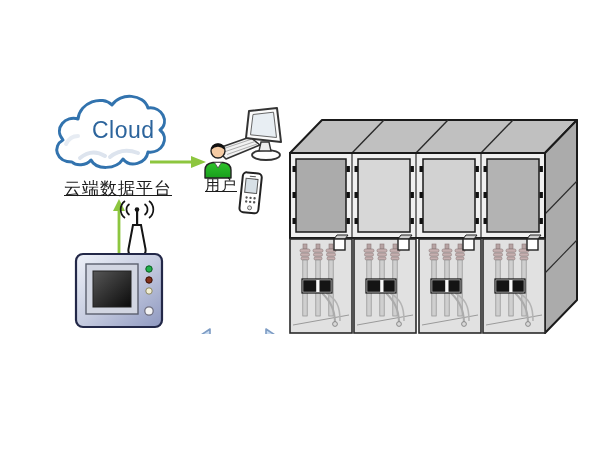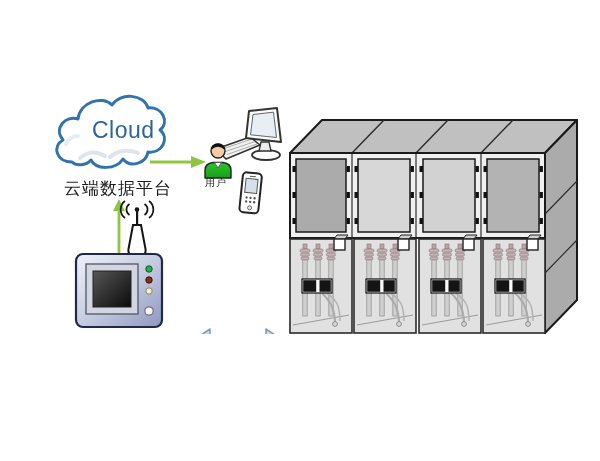--- a/index.html
+++ b/index.html
@@ -1,22 +1,22 @@
 <!DOCTYPE html>
 <html style="--cloud-blue: #3273AE; --cloud-text: #2C649C; --arrow-green: #8DC63F; --link-arrow-fill: #C9DCF1; --link-arrow-stroke: #7D9CC4; --person-green: #2EC32B; --person-green-dark: #189E1C; --cabinet-frame: #F0F0F0; --cabinet-top: #C0C0C0; --cabinet-side: #ABABAB; --door-dark: #ABABAB; --door-light: #D7D7D7; --compartment: #E1E1E1; --bushing: #C6B0B0; --label-text: #1B1B1B;"><head>
 <meta charset="utf-8">
 <style>
   html,body{margin:0;padding:0;background:#fff;}
   .stage{position:relative;width:600px;height:334px;background:#fff;overflow:hidden;
          font-family:"Liberation Sans",sans-serif;}
   .abs{position:absolute;}
   .lbl{position:absolute;color:var(--label-text,#1b1b1b);white-space:nowrap;
-       font-family:"Liberation Sans",sans-serif;letter-spacing:1px;}
+       font-family:"Liberation Sans",sans-serif;letter-spacing:1px;text-decoration:underline;}
   .lbl-md{font-size:17px;}
-  .lbl-sm{font-size:10px;}
+  .lbl-sm{font-size:15px;}
   
   .cloud-outline{fill:#ffffff;stroke:var(--cloud-blue,#3273AE);stroke-width:3;stroke-linejoin:round;}
   .cloud-puff{fill:none;stroke:#dde4ee;stroke-width:4;stroke-linecap:round;}
   .cloud-text{fill:var(--cloud-text,#2C649C);font-family:"Liberation Sans",sans-serif;
               font-size:23px;letter-spacing:.5px;}
   .garrow{stroke:var(--arrow-green,#8DC63F);stroke-width:2.8;fill:none;}
   .garrow-head{fill:var(--arrow-green,#8DC63F);stroke:none;}
   .link-arrow{fill:var(--link-arrow-fill,#C9DCF1);stroke:var(--link-arrow-stroke,#7D9CC4);
               stroke-width:1.6;stroke-linejoin:round;}
   .ink{stroke:#141414;fill:none;}

